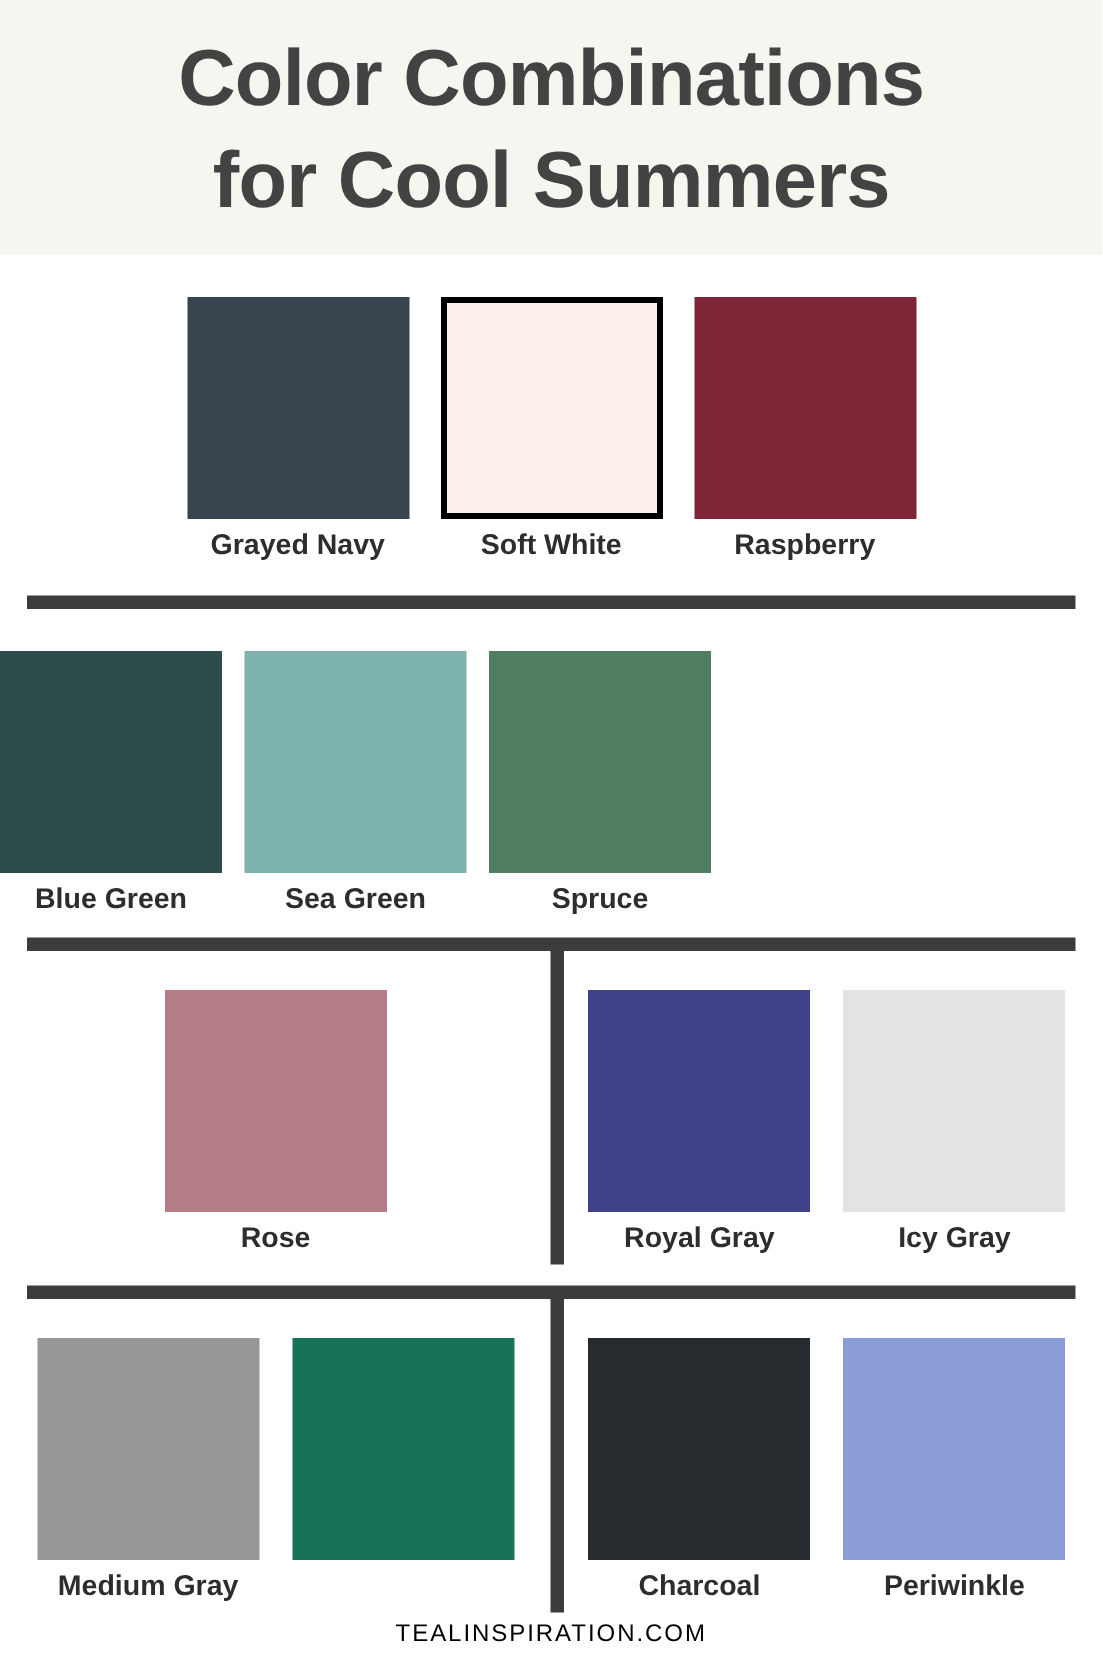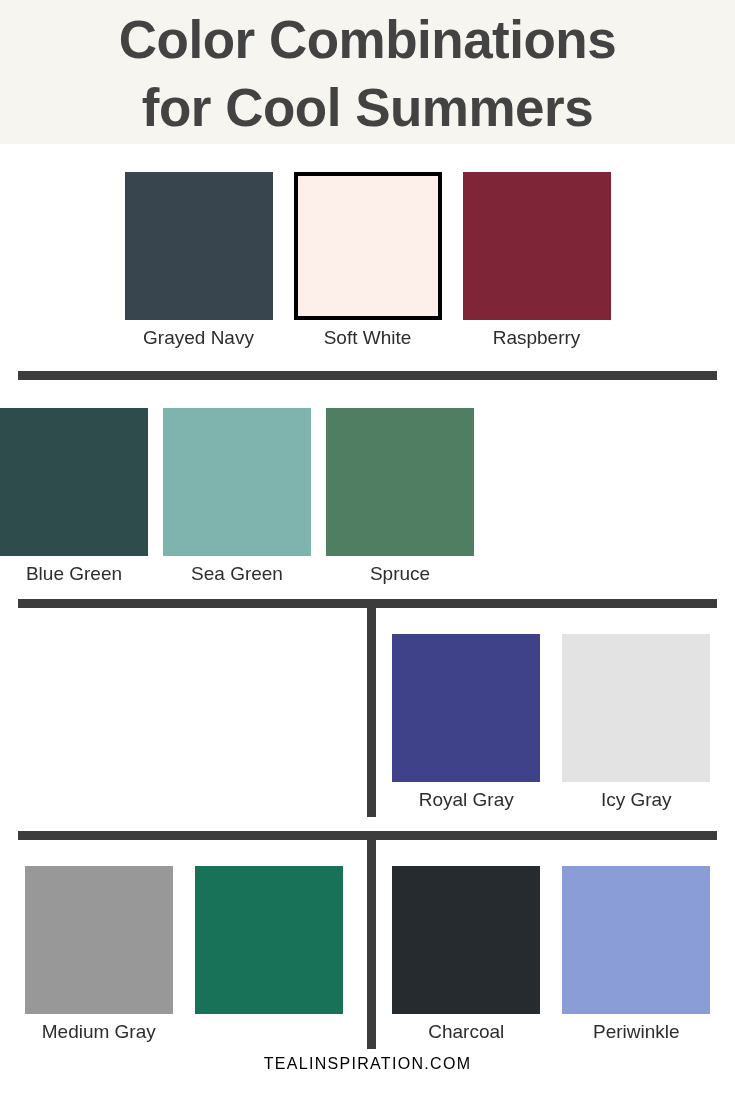--- a/index.html
+++ b/index.html
@@ -10,21 +10,21 @@
     width: 735px;
     height: 1102px;
     background: #ffffff;
     font-family: "Liberation Sans", sans-serif;
     overflow: hidden;
   }
 
   
   .header {
     background: #f7f5ef;
-    height: 144px;
+    height: 170px;
     display: flex;
     flex-direction: column;
     align-items: center;
     justify-content: center;
     box-sizing: border-box;
     padding-top: 4px;
   }
   .header .line {
     font-size: 53px;
     font-weight: bold;
@@ -71,20 +71,21 @@
   }
   .swatch.bordered {
     border: 4px solid #000000;
   }
   .swatch-label {
     font-size: 19px;
     color: #2d2d2d;
     margin-top: 7px;
     text-align: center;
     white-space: nowrap;
+    font-weight: bold;
   }
 
   
   .row1 {
     display: flex;
     justify-content: center;
     gap: 21px;
     padding-top: 28px;
   }
   .row1 .swatch { width: 148px; height: 148px; }
@@ -179,20 +180,24 @@
   </div>
 </div>
 
 <div class="spacer-sm"></div>
 <div class="rule" style="background: rgb(60, 60, 60);"></div>
 
 <div class="section quad">
   <div class="vrule" style="background: rgb(60, 60, 60);"></div>
 
   <div class="quad-half">
+    <div class="swatch-wrap">
+      <div class="swatch" style="background: rgb(181, 125, 133);"></div>
+      <div class="swatch-label">Rose</div>
+    </div>
   </div>
 
   <div class="quad-half">
     <div class="swatch-wrap">
       <div class="swatch" style="background: rgb(63, 65, 137);"></div>
       <div class="swatch-label">Royal Gray</div>
     </div>
     <div class="swatch-wrap">
       <div class="swatch" style="background: rgb(227, 227, 228);"></div>
       <div class="swatch-label">Icy Gray</div>

